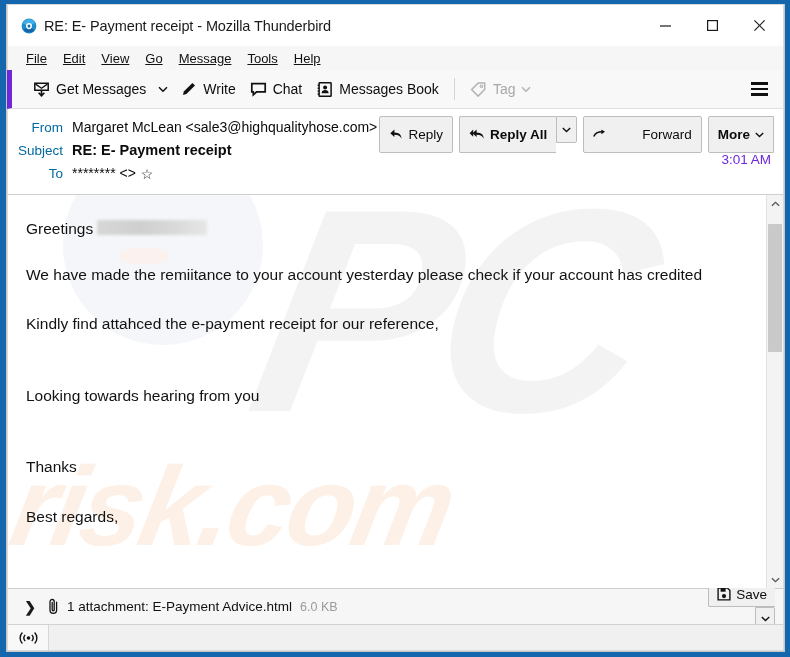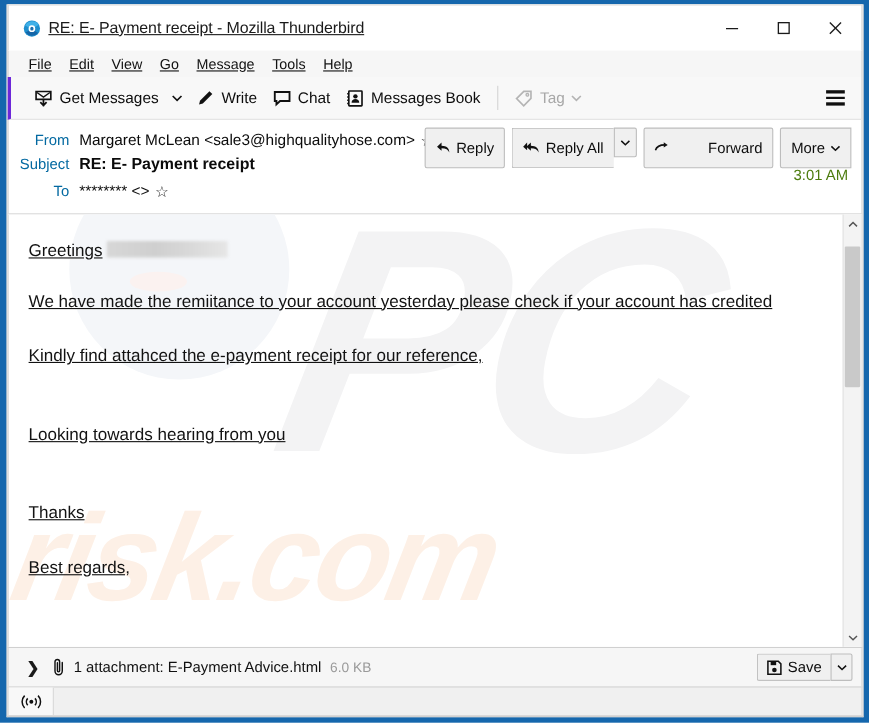--- a/index.html
+++ b/index.html
@@ -54,21 +54,20 @@
     margin-left: 13px;
     margin-right: 7px;
     flex: 0 0 auto;
   }
   .tb-title {
     font-size: 14.5px;
     color: #1a1a1a;
     white-space: nowrap;
     flex: 1 1 auto;
     letter-spacing: -0.1px;
-    text-decoration: underline;
   }
   .winbtns { display: flex; flex: 0 0 auto; height: 100%; }
   .winbtn {
     width: 47px;
     height: 100%;
     display: flex;
     align-items: center;
     justify-content: center;
   }
 
@@ -93,21 +92,21 @@
   .menu-item u { text-decoration: underline; }
 
   
   .toolbar {
     height: 39px;
     background: #f8f8f8;
     display: flex;
     align-items: center;
     flex: 0 0 auto;
     padding: 0 9px 0 14px;
-    border-left: 3px solid #6d28d9;
+    border-left: 5px solid #6d28d9;
     border-right: 1px solid #d9d9d9;
     border-bottom: 1px solid #e0e0e0;
     box-sizing: border-box;
   }
   .tbtn {
     display: flex;
     align-items: center;
     gap: 6px;
     height: 28px;
     padding: 0 7px;
@@ -206,38 +205,38 @@
     padding: 0 9px;
     font-size: 13.5px;
     color: #0c0c0c;
     background: #f0f0f0;
     border: 1px solid #bdbdbd;
     border-radius: 2px;
     white-space: nowrap;
     box-sizing: border-box;
   }
   .rsplit { display: flex; align-items: stretch; }
-  .rsplit .rbtn { border-radius: 2px 0 0 2px; border-right: none; }
+  .rsplit .rbtn { border-radius: 2px 0 0 2px; border-right: none; font-weight: bold; }
   .rsplit .rcaret {
     display: flex;
     align-items: center;
     justify-content: center;
     width: 21px;
     height: 27px;
     background: #f0f0f0;
     border: 1px solid #bdbdbd;
     border-radius: 0 2px 2px 0;
     box-sizing: border-box;
   }
   .msg-time {
     position: absolute;
     right: 12px;
     top: 43px;
     font-size: 13.5px;
-    color: #4d7c0f;
+    color: #6d28d9;
   }
 
   
   .body-wrap {
     flex: 1 1 auto;
     display: flex;
     min-height: 0;
     background: #ffffff;
     position: relative;
     border-left: 1px solid #d9d9d9;
@@ -296,21 +295,21 @@
     letter-spacing: -3px;
     transform: skewX(-11deg);
   }
   .body-text {
     position: relative;
     z-index: 2;
     font-size: 15.5px;
     color: #121212;
     line-height: 1.52;
   }
-  .body-text p { margin: 0 0 22px 0; text-decoration: underline; }
+  .body-text p { margin: 0 0 22px 0; }
   .redacted {
     display: inline-block;
     width: 110px;
     height: 15px;
     background: linear-gradient(90deg,#d7d7d7,#cfcfcf 40%,#d9d9d9 70%,#e6e6e6);
     border-radius: 1px;
     vertical-align: -1px;
     filter: blur(1.6px);
     margin-left: 4px;
   }
@@ -375,21 +374,21 @@
     color: #111;
     white-space: nowrap;
   }
   .attach-size {
     font-size: 12.5px;
     color: #9a9a9a;
     margin-left: 8px;
     white-space: nowrap;
   }
   .attach-spacer { flex: 1 1 auto; }
-  .save-split { display: flex; align-items: flex-end; }
+  .save-split { display: flex; align-items: flex-end; flex-direction: column; }
   .save-btn {
     display: flex;
     align-items: center;
     gap: 5px;
     height: 25px;
     padding: 0 8px;
     font-size: 13.5px;
     color: #0c0c0c;
     background: #f0f0f0;
     border: 1px solid #bdbdbd;

